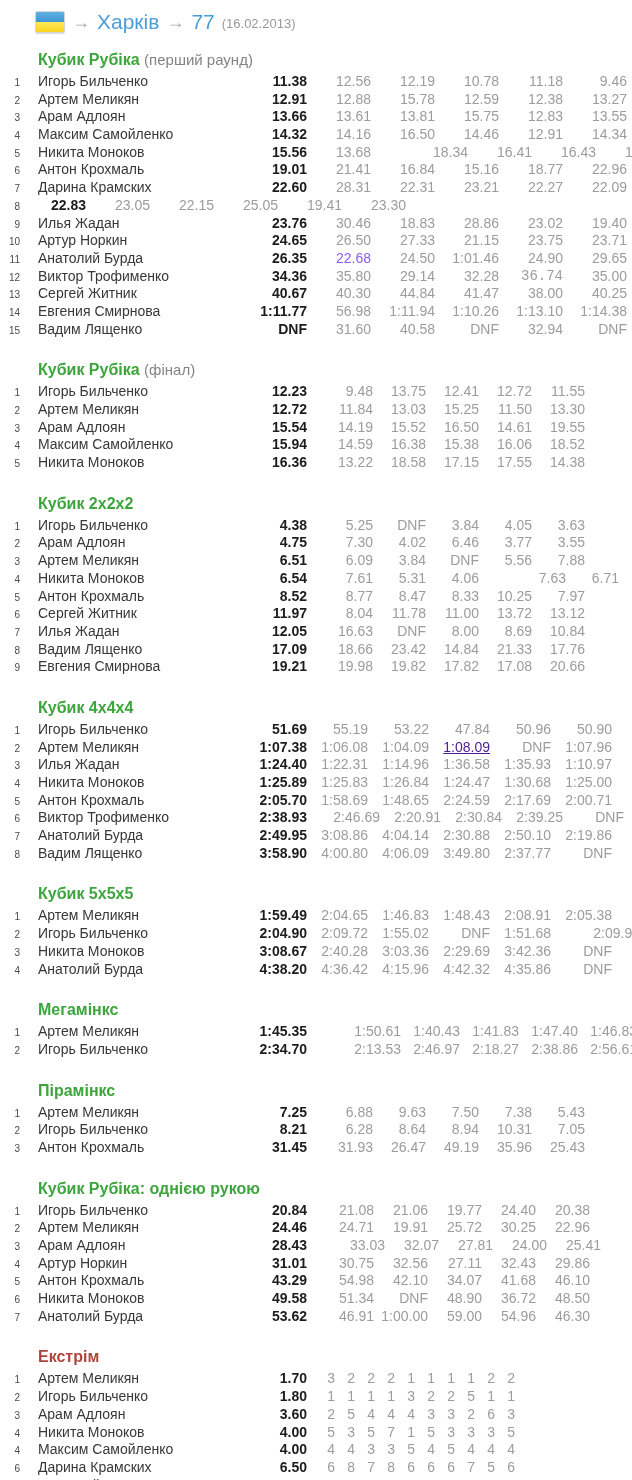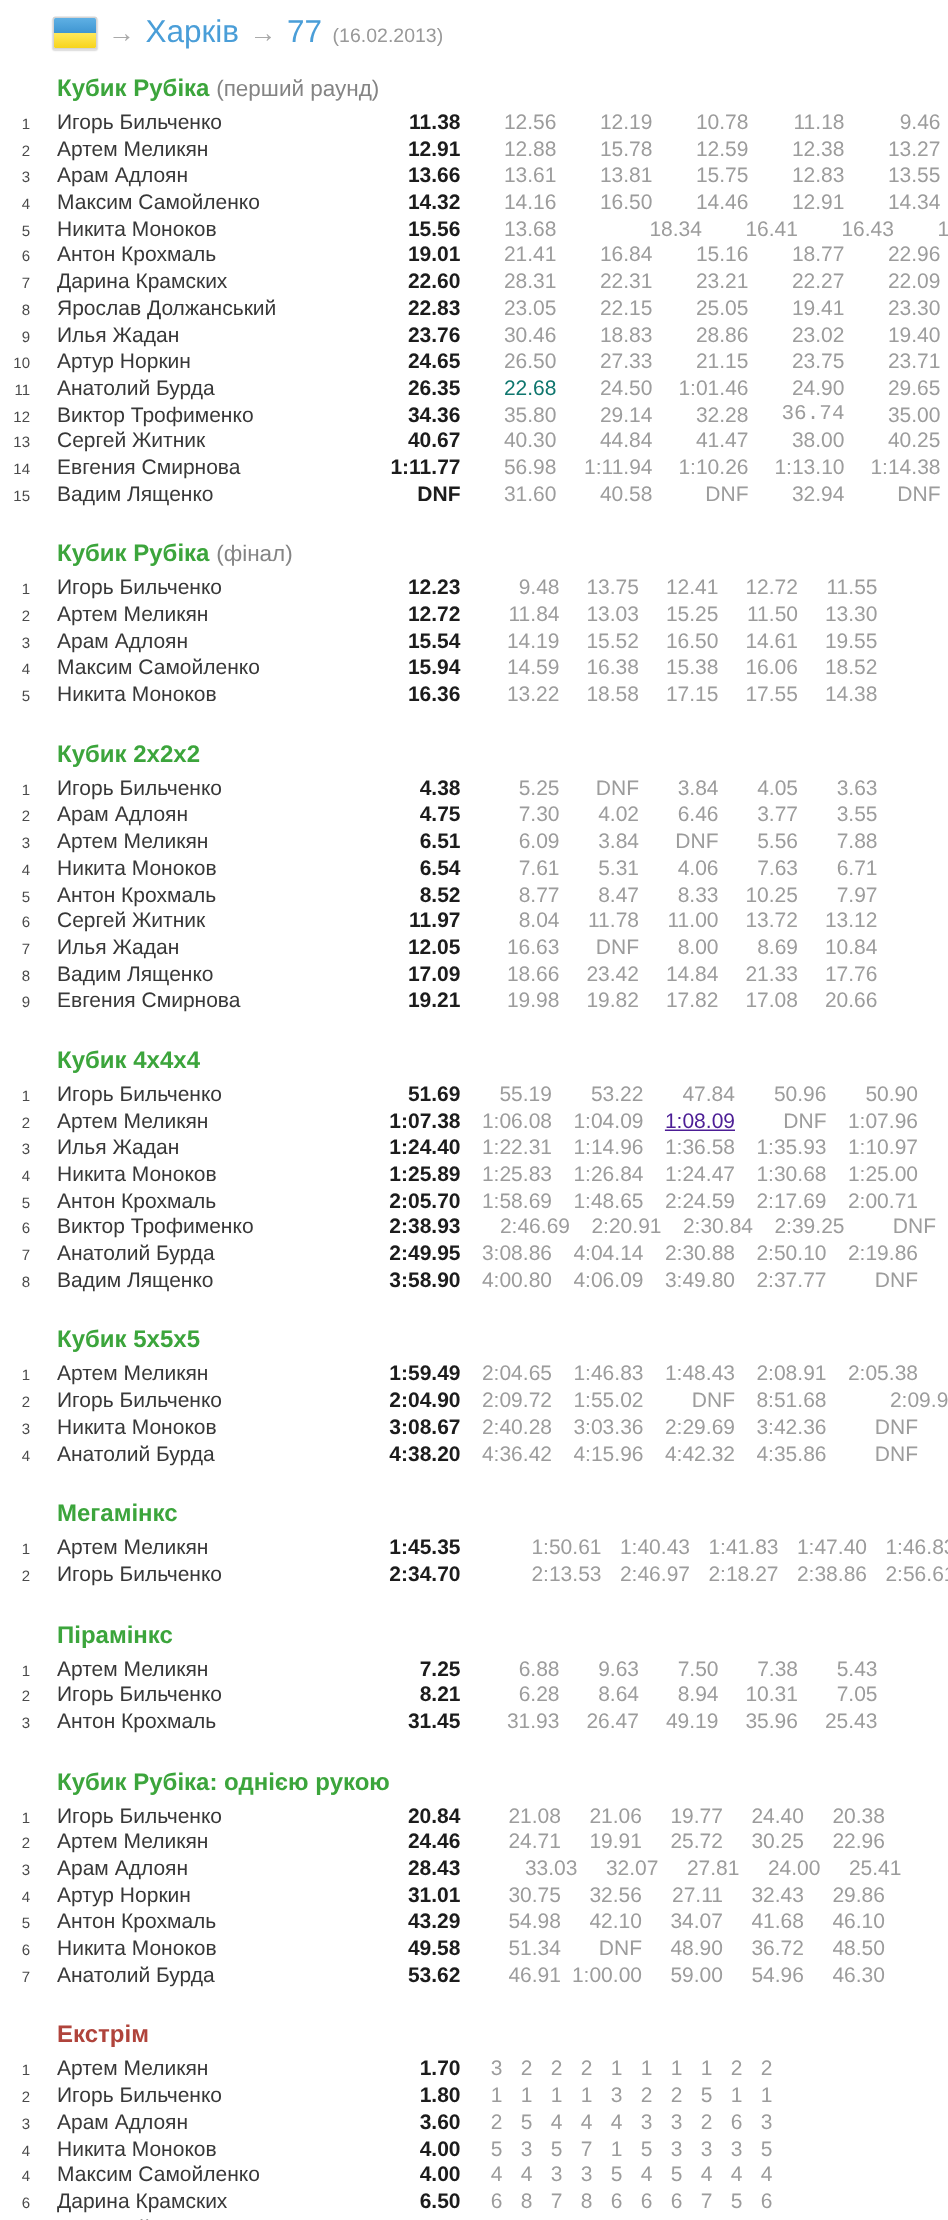--- a/index.html
+++ b/index.html
@@ -150,21 +150,20 @@
               <span class="time" style="width: 64px; color: rgb(156, 156, 156);">28.31</span>
               <span class="time" style="width: 64px; color: rgb(156, 156, 156);">22.31</span>
               <span class="time" style="width: 64px; color: rgb(156, 156, 156);">23.21</span>
               <span class="time" style="width: 64px; color: rgb(156, 156, 156);">22.27</span>
               <span class="time" style="width: 64px; color: rgb(156, 156, 156);">22.09</span>
             </span>
   </div>
 
   <div class="row">
     <span class="rank">8</span>
-    <span class="name" style="color: rgb(56, 56, 56);">Ярослав Должанський</span>
     <span class="best">22.83</span>
     <span class="times" style="padding-left: 0px;">
               <span class="time" style="width: 64px; color: rgb(156, 156, 156);">23.05</span>
               <span class="time" style="width: 64px; color: rgb(156, 156, 156);">22.15</span>
               <span class="time" style="width: 64px; color: rgb(156, 156, 156);">25.05</span>
               <span class="time" style="width: 64px; color: rgb(156, 156, 156);">19.41</span>
               <span class="time" style="width: 64px; color: rgb(156, 156, 156);">23.30</span>
             </span>
   </div>
 
@@ -192,21 +191,21 @@
               <span class="time" style="width: 64px; color: rgb(156, 156, 156);">23.75</span>
               <span class="time" style="width: 64px; color: rgb(156, 156, 156);">23.71</span>
             </span>
   </div>
 
   <div class="row">
     <span class="rank">11</span>
     <span class="name" style="color: rgb(56, 56, 56);">Анатолий Бурда</span>
     <span class="best">26.35</span>
     <span class="times" style="padding-left: 0px;">
-              <span class="time" style="width: 64px; color: #0f766e;">22.68</span>
+              <span class="time" style="width: 64px; color: #8b5cf6;">22.68</span>
               <span class="time" style="width: 64px; color: rgb(156, 156, 156);">24.50</span>
               <span class="time" style="width: 64px; color: rgb(156, 156, 156);">1:01.46</span>
               <span class="time" style="width: 64px; color: rgb(156, 156, 156);">24.90</span>
               <span class="time" style="width: 64px; color: rgb(156, 156, 156);">29.65</span>
             </span>
   </div>
 
   <div class="row">
     <span class="rank">12</span>
     <span class="name" style="color: rgb(56, 56, 56);">Виктор Трофименко</span>
@@ -374,21 +373,21 @@
   </div>
 
   <div class="row">
     <span class="rank">4</span>
     <span class="name" style="color: rgb(56, 56, 56);">Никита Моноков</span>
     <span class="best">6.54</span>
     <span class="times" style="padding-left: 13px;">
               <span class="time" style="width: 53px; color: rgb(156, 156, 156);">7.61</span>
               <span class="time" style="width: 53px; color: rgb(156, 156, 156);">5.31</span>
               <span class="time" style="width: 53px; color: rgb(156, 156, 156);">4.06</span>
-              <span class="time" style="width: 53px; color: rgb(156, 156, 156);">7.63</span>
+              <span class="time" style="width: 53px; color: rgb(156, 156, 156); margin-left: 34px;">7.63</span>
               <span class="time" style="width: 53px; color: rgb(156, 156, 156);">6.71</span>
             </span>
   </div>
 
   <div class="row">
     <span class="rank">5</span>
     <span class="name" style="color: rgb(56, 56, 56);">Антон Крохмаль</span>
     <span class="best">8.52</span>
     <span class="times" style="padding-left: 13px;">
               <span class="time" style="width: 53px; color: rgb(156, 156, 156);">8.77</span>
@@ -579,21 +578,21 @@
   </div>
 
   <div class="row">
     <span class="rank">2</span>
     <span class="name" style="color: rgb(56, 56, 56);">Игорь Бильченко</span>
     <span class="best">2:04.90</span>
     <span class="times" style="padding-left: 0px;">
               <span class="time" style="width: 61px; color: rgb(156, 156, 156);">2:09.72</span>
               <span class="time" style="width: 61px; color: rgb(156, 156, 156);">1:55.02</span>
               <span class="time" style="width: 61px; color: rgb(156, 156, 156);">DNF</span>
-              <span class="time" style="width: 61px; color: rgb(156, 156, 156);">8:51.68</span>
+              <span class="time" style="width: 61px; color: rgb(156, 156, 156);">1:51.68</span>
               <span class="time" style="width: 61px; color: rgb(156, 156, 156); padding-left: 28px;">2:09.96</span>
             </span>
   </div>
 
   <div class="row">
     <span class="rank">3</span>
     <span class="name" style="color: rgb(56, 56, 56);">Никита Моноков</span>
     <span class="best">3:08.67</span>
     <span class="times" style="padding-left: 0px;">
               <span class="time" style="width: 61px; color: rgb(156, 156, 156);">2:40.28</span>

